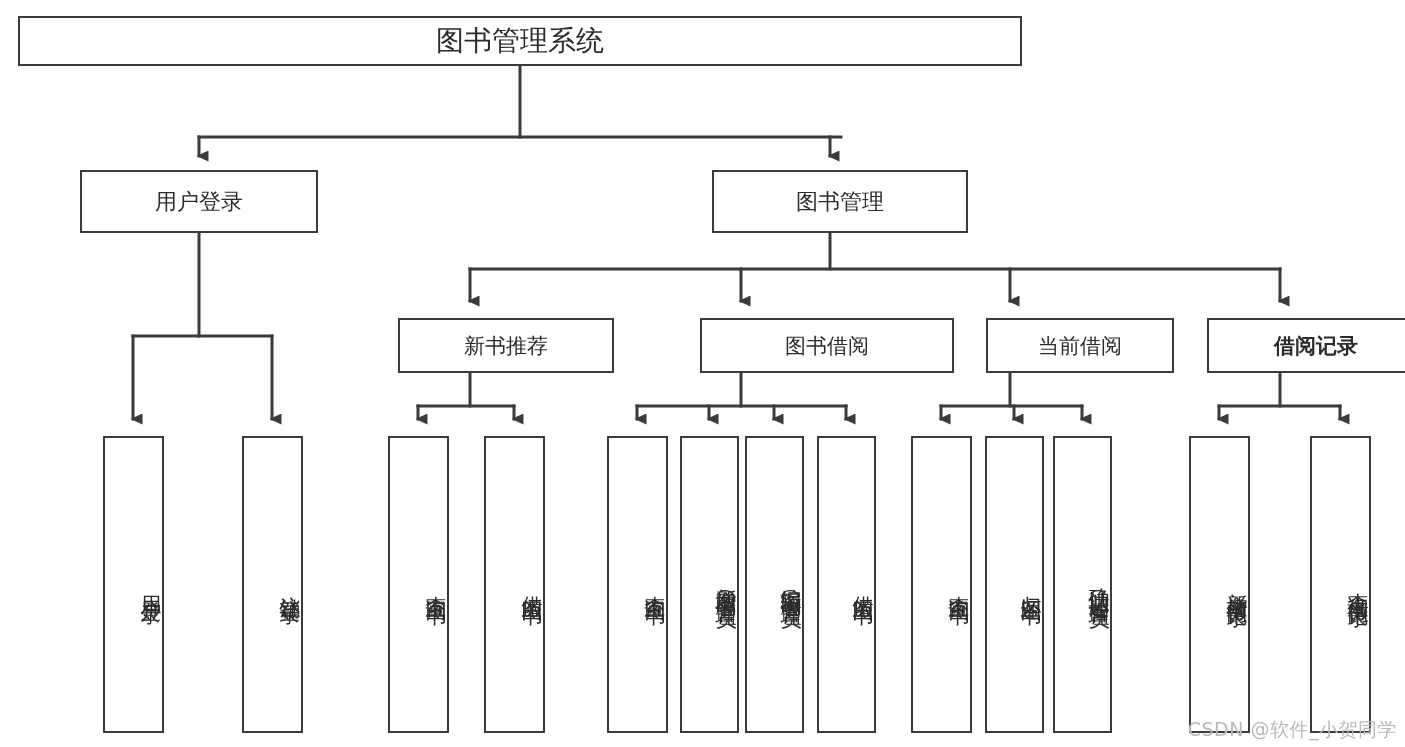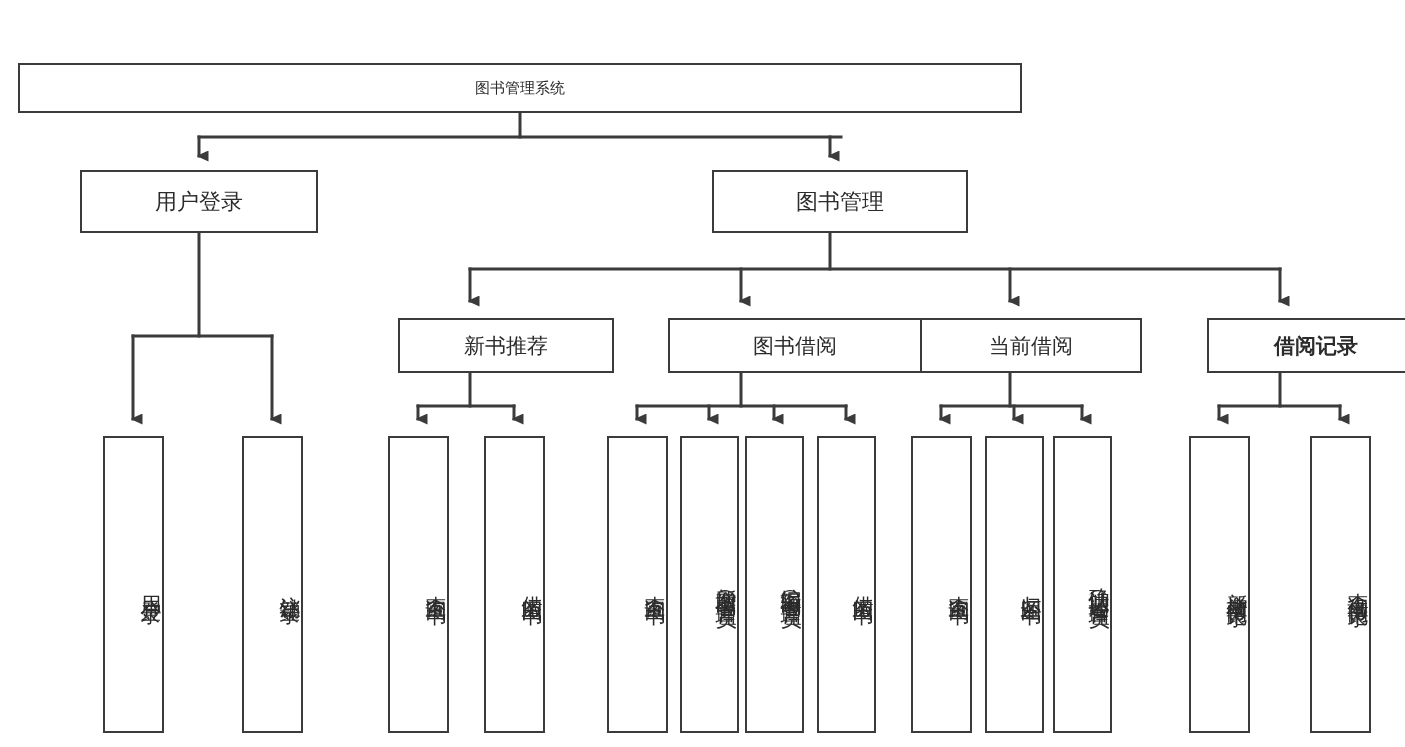--- a/index.html
+++ b/index.html
@@ -27,21 +27,21 @@
     position: absolute;
     box-sizing: border-box;
     background: #ffffff;
     border: 2.5px solid #3b3b3b;
     display: flex;
     align-items: center;
     justify-content: center;
     color: #2b2b2b;
     z-index: 2;
   }
-  .node.lvl0 { font-size: 15px; margin-top: 47px; }
+  .node.lvl0 { font-size: 28px; }
   .node.lvl1 { font-size: 22px; }
   .node.lvl2 { font-size: 21px; margin-left: 36px; }
   .node.leaf {
     font-size: 21px;
     writing-mode: vertical-rl;
     text-orientation: upright;
     letter-spacing: 3px;
     line-height: 1.05;
     padding-top: 8px;
     padding-bottom: 8px;
@@ -132,24 +132,24 @@
   <div class="node lvl1" style="left: 80px; top: 170px; width: 238px; height: 63px;">
     <span class="node-label">用户登录</span>
   </div>
   <div class="node lvl1" style="left: 712px; top: 170px; width: 256px; height: 63px;">
     <span class="node-label">图书管理</span>
   </div>
 
   <div class="node lvl2" style="left: 362px; top: 318px; width: 216px; height: 55px;">
     <span class="node-label">新书推荐</span>
   </div>
-  <div class="node lvl2" style="left: 632px; top: 318px; width: 254px; height: 55px;">
+  <div class="node lvl2" style="left: 664px; top: 318px; width: 254px; height: 55px;">
     <span class="node-label">图书借阅</span>
   </div>
-  <div class="node lvl2" style="left: 884px; top: 318px; width: 222px; height: 55px;">
+  <div class="node lvl2" style="left: 950px; top: 318px; width: 188px; height: 55px;">
     <span class="node-label">当前借阅</span>
   </div>
   <div class="node lvl2" style="left: 1171px; top: 318px; width: 218px; height: 55px; font-weight: bold;">
     <span class="node-label">借阅记录</span>
   </div>
 
   <div class="node leaf" style="left: 103px; top: 436px; width: 61px; height: 297px;">
     <span class="node-label">用户登录</span>
   </div>
   <div class="node leaf" style="left: 242px; top: 436px; width: 61px; height: 297px;">
@@ -182,13 +182,14 @@
   <div class="node leaf" style="left: 1053px; top: 436px; width: 59px; height: 297px;">
     <span class="node-label">确认归还（管理员）</span>
   </div>
   <div class="node leaf" style="left: 1189px; top: 436px; width: 61px; height: 297px;">
     <span class="node-label">新增借阅记录</span>
   </div>
   <div class="node leaf" style="left: 1310px; top: 436px; width: 61px; height: 297px;">
     <span class="node-label">查询借阅记录</span>
   </div>
 
+  <div id="watermark">CSDN @软件_小贺同学</div>
 </div>
 
 </body></html>

